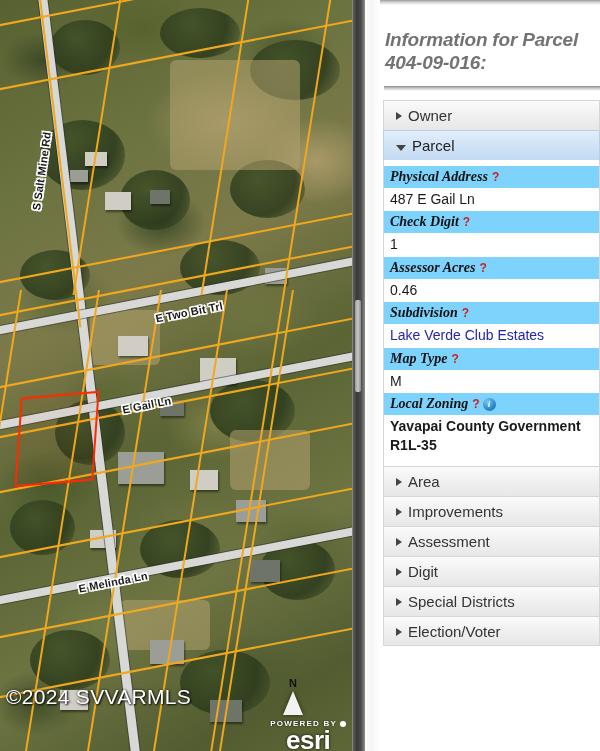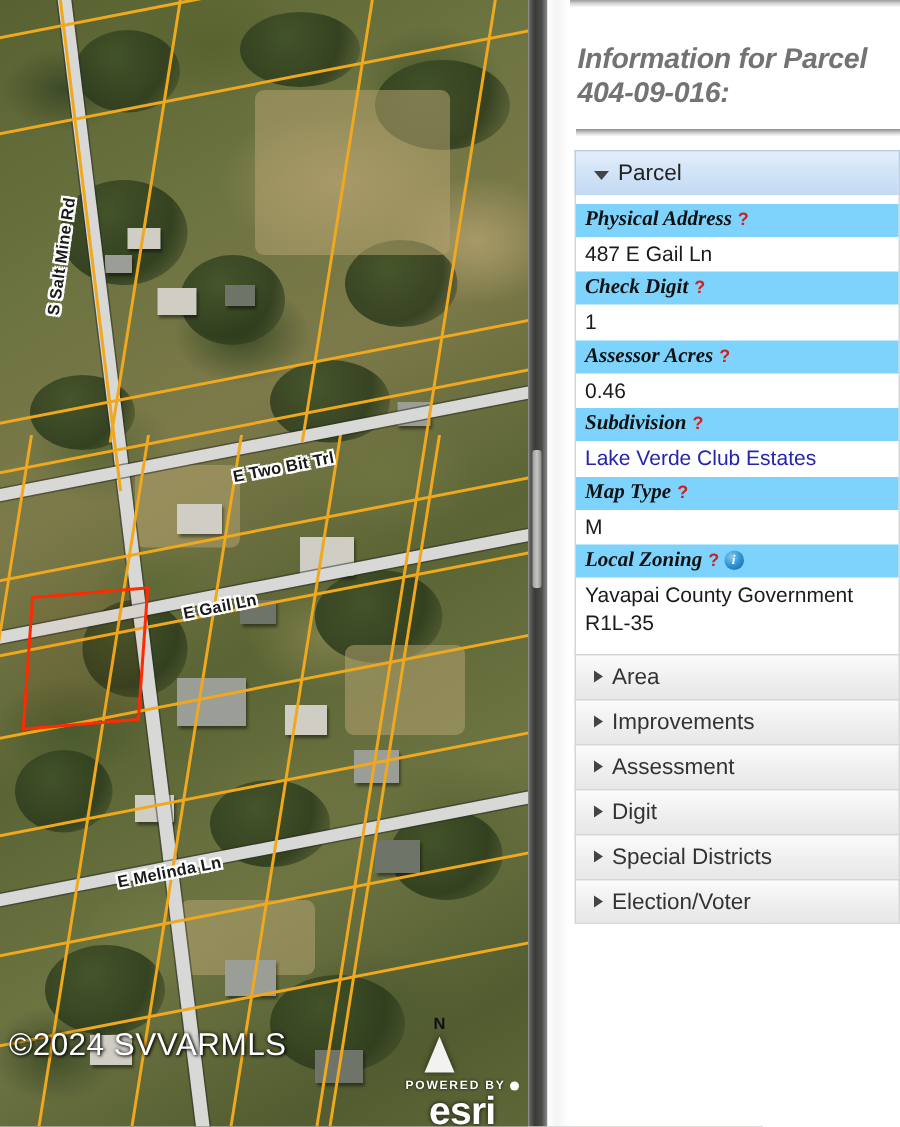--- a/index.html
+++ b/index.html
@@ -247,21 +247,21 @@
     line-height: 1.4;
   }
   .field-value {
     padding: 2px 4px 3px 6px;
     font-size: 14px;
     color: #1a1a1a;
     line-height: 1.35;
     white-space: nowrap;
     overflow: hidden;
   }
-  .field-value.wrap { white-space: normal; }
+  .field-value.wrap { white-space: normal; font-weight: bold; }
   .field-value.link { color: #2424b0; }
   .help-icon {
     display: inline-block;
     color: #cc2222;
     font-weight: bold;
     font-family: "Liberation Sans", sans-serif;
     font-style: normal;
     font-size: 12px;
     margin-left: 4px;
     cursor: help;
@@ -381,20 +381,23 @@
   <div id="gap-strip"></div>
 
   <div id="info-panel">
     <div id="panel-topshadow"></div>
 
     <div id="panel-title">Information for Parcel 404-09-016:</div>
     <div id="title-underline"></div>
 
     <div id="accordion">
 
+      <div class="acc-header">
+        <span class="acc-arrow"></span><span>Owner</span>
+      </div>
 
       <div class="acc-header open">
         <span class="acc-arrow"></span><span>Parcel</span>
       </div>
       <div class="acc-body">
 
         <div class="field-label">
           <span>Physical Address</span><span class="help-icon">?</span>
         </div>
         <div class="field-value">487 E Gail Ln</div>

